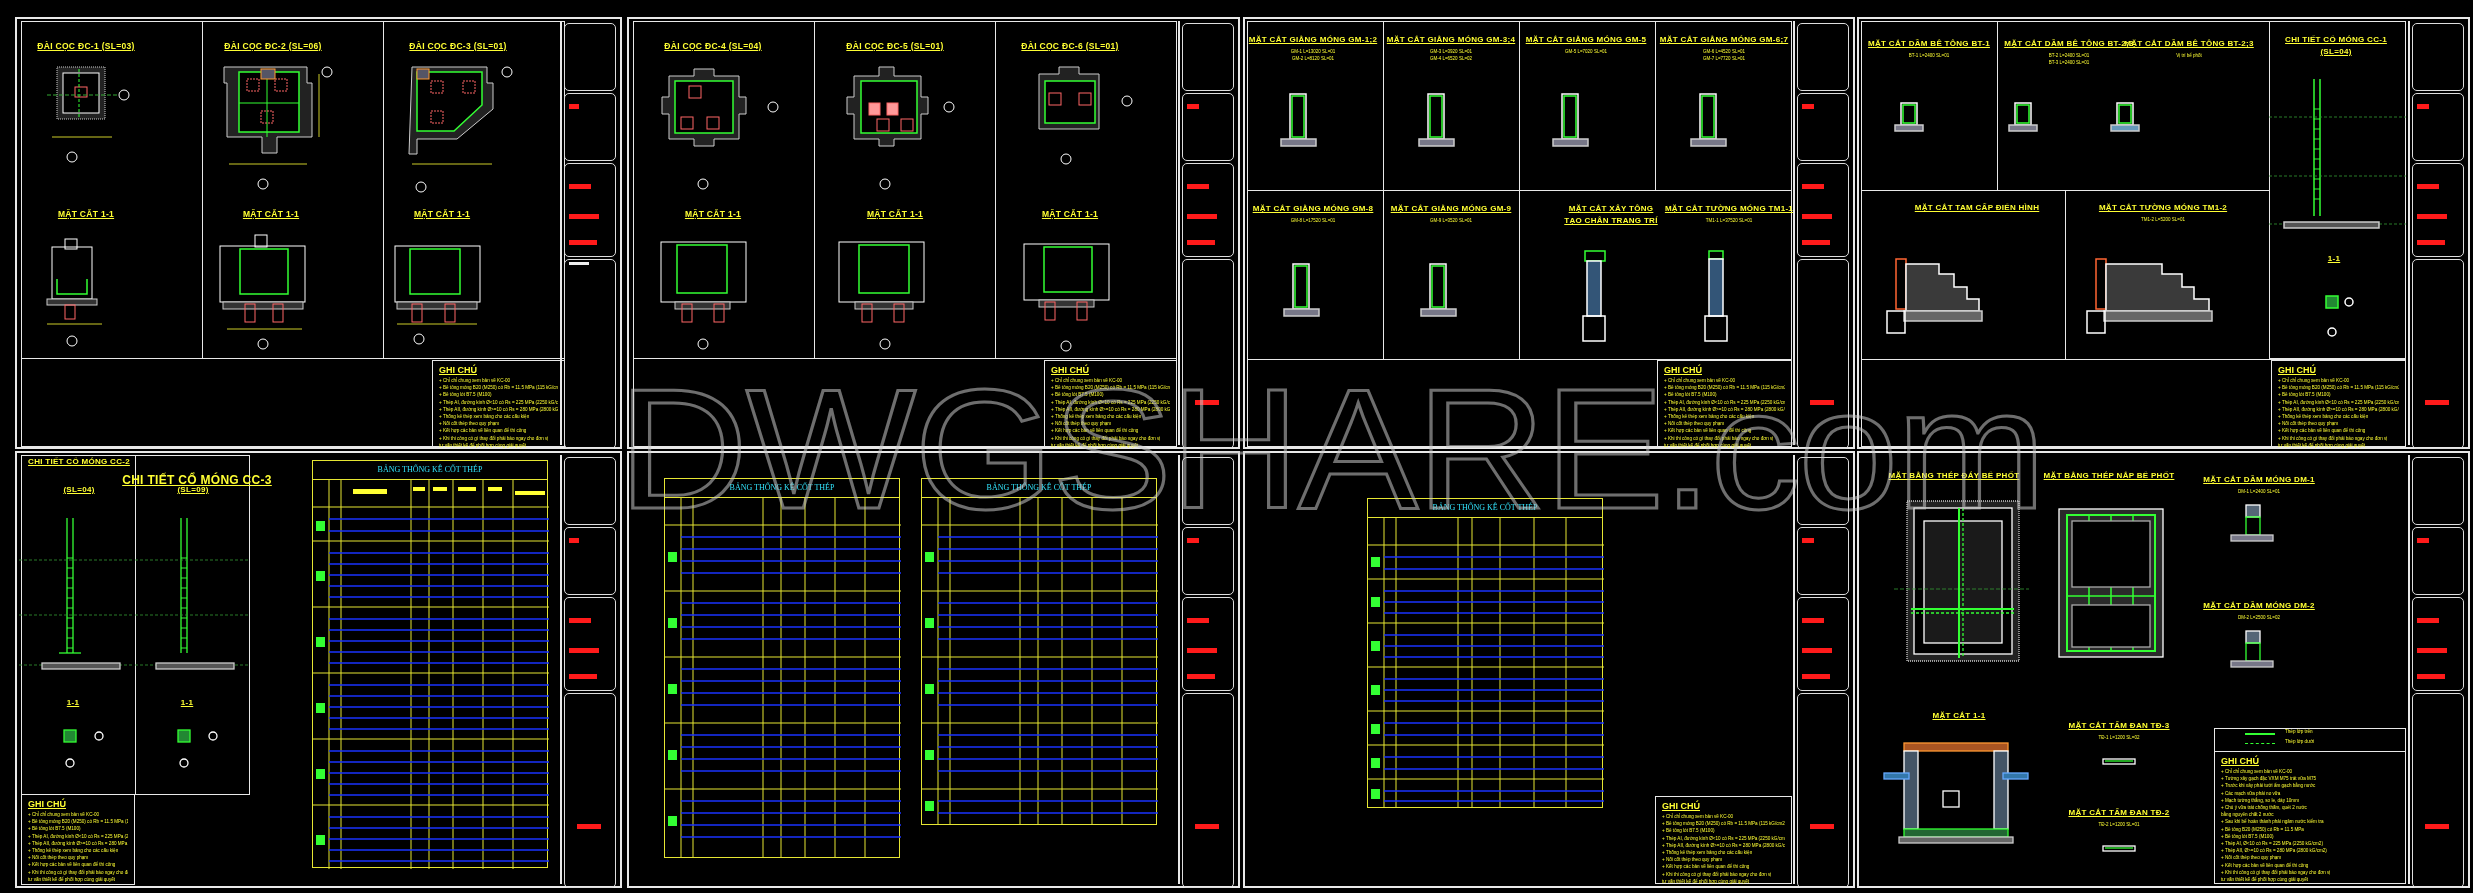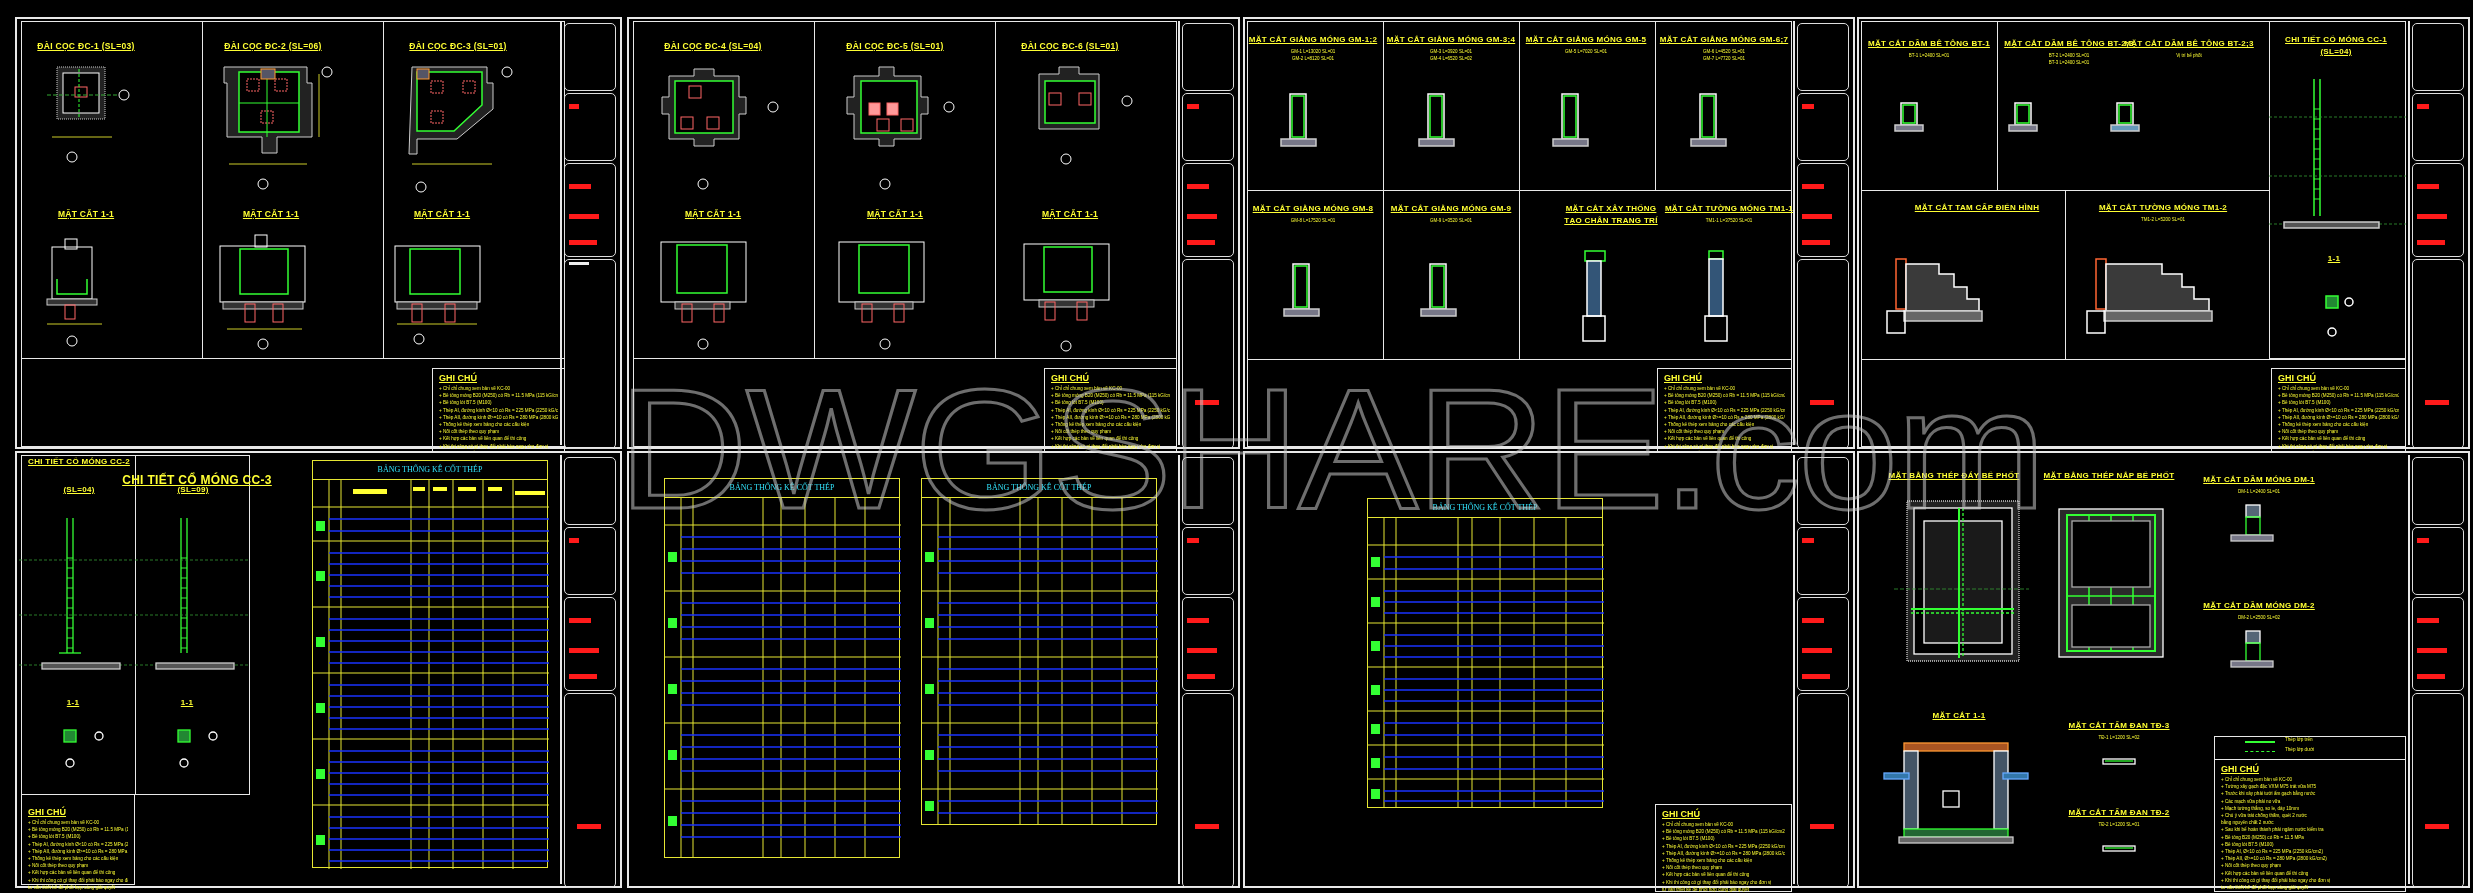--- a/index.html
+++ b/index.html
@@ -5,21 +5,21 @@
   html,body{margin:0;padding:0;background:#000;}
   body{width:2473px;height:893px;position:relative;overflow:hidden;font-family:"Liberation Sans",sans-serif;}
   .sheet{position:absolute;border:2px solid #e8e8e8;box-sizing:border-box;background:#000;}
   .tb{position:absolute;top:2px;bottom:2px;right:2px;width:56px;border-left:2px solid #e8e8e8;}
   .tb .cell{position:absolute;left:2px;right:2px;border:1.5px solid #ddd;border-radius:5px;}
   .tb .bar-red{position:absolute;height:5px;background:#ff1a1a;}
   .tb .bar-white{position:absolute;height:3px;background:#eee;}
   .panel{position:absolute;border:1.5px solid #e8e8e8;box-sizing:border-box;}
   .ttl{position:absolute;color:#ffff33;font-size:8.5px;font-weight:bold;text-decoration:underline;white-space:nowrap;transform:translateX(-50%);letter-spacing:0.3px;}
   .sub{position:absolute;color:#ffff33;font-size:4.5px;white-space:nowrap;transform:translateX(-50%);}
-  .notes{position:absolute;border:1.5px solid #e8e8e8;box-sizing:border-box;padding:4px 6px;margin-top:8px;}
+  .notes{position:absolute;border:1.5px solid #e8e8e8;box-sizing:border-box;padding:4px 6px;}
   .notes .h{color:#ffff33;font-size:9px;font-weight:bold;text-decoration:underline;margin-bottom:2px;}
   .notes .ln{color:#ffff33;font-size:4.6px;line-height:7.2px;white-space:nowrap;overflow:hidden;}
   .tbl{position:absolute;border:1.5px solid #e6e633;box-sizing:border-box;font-family:Liberation Serif, serif;}
   .tbl .th{height:18px;border-bottom:1.5px solid #e6e633;color:#33e6ff;font-size:8px;text-align:center;line-height:18px;}
   svg{position:absolute;left:0;top:0;overflow:visible;}
   .wm{position:absolute;left:618px;top:362px;width:1265px;height:175px;pointer-events:none;}
   .wm span{font-family:"Liberation Sans",sans-serif;font-size:170px;line-height:175px;color:transparent;-webkit-text-stroke:3px rgba(200,200,200,0.55);letter-spacing:-2px;white-space:nowrap;display:block;transform:scaleX(1.06);transform-origin:left;}
 </style>
 </head>
 <body>
@@ -218,21 +218,21 @@
   <div class="panel" style="left:2px;top:171px;width:137px;height:170px;"></div>
   <div class="panel" style="left:138px;top:171px;width:137px;height:170px;"></div>
   <div class="panel" style="left:274px;top:171px;width:273px;height:170px;"></div>
   <div class="panel" style="left:2px;top:340px;width:545px;height:88px;"></div>
   <div class="ttl" style="left:68px;top:16px;font-size:8px;">MẶT CẮT GIẰNG MÓNG GM-1;2</div>
   <div class="ttl" style="left:206px;top:16px;font-size:8px;">MẶT CẮT GIẰNG MÓNG GM-3;4</div>
   <div class="ttl" style="left:341px;top:16px;font-size:8px;">MẶT CẮT GIẰNG MÓNG GM-5</div>
   <div class="ttl" style="left:479px;top:16px;font-size:8px;">MẶT CẮT GIẰNG MÓNG GM-6;7</div>
   <div class="ttl" style="left:68px;top:185px;font-size:8px;">MẶT CẮT GIẰNG MÓNG GM-8</div>
   <div class="ttl" style="left:206px;top:185px;font-size:8px;">MẶT CẮT GIẰNG MÓNG GM-9</div>
-  <div class="ttl" style="left:366px;top:185px;font-size:8px;">MẶT CẮT XÂY THỐNG</div>
+  <div class="ttl" style="left:366px;top:185px;font-size:8px;">MẶT CẮT XÂY TÔNG</div>
   <div class="ttl" style="left:366px;top:197px;font-size:8px;">TẠO CHÂN TRANG TRÍ</div>
   <div class="ttl" style="left:484px;top:185px;font-size:8px;">MẶT CẮT TƯỜNG MÓNG TM1-1</div>
   <div class="sub" style="left:68px;top:30px;">GM-1 L=13020 SL=01</div>
   <div class="sub" style="left:68px;top:37px;">GM-2 L=8120 SL=01</div>
   <div class="sub" style="left:206px;top:30px;">GM-3 L=3920 SL=01</div>
   <div class="sub" style="left:206px;top:37px;">GM-4 L=6520 SL=02</div>
   <div class="sub" style="left:341px;top:30px;">GM-5 L=7020 SL=01</div>
   <div class="sub" style="left:479px;top:30px;">GM-6 L=4520 SL=01</div>
   <div class="sub" style="left:479px;top:37px;">GM-7 L=7720 SL=01</div>
   <div class="sub" style="left:68px;top:199px;">GM-8 L=17520 SL=01</div>

